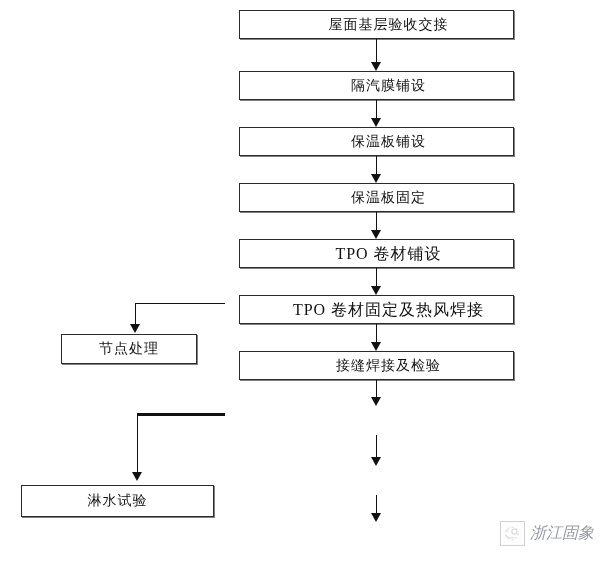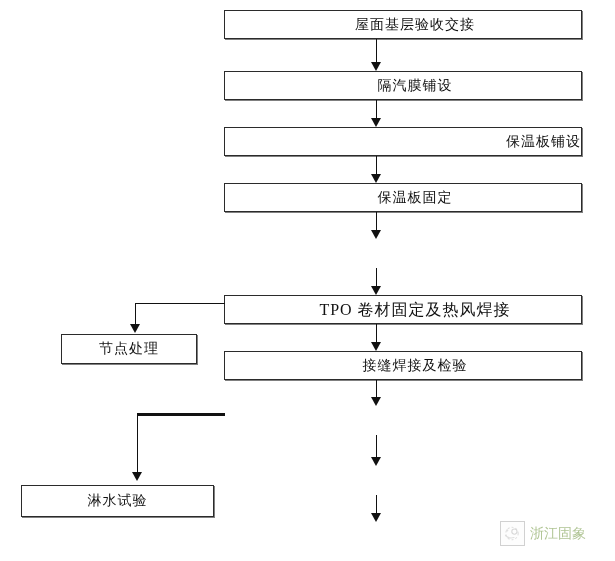--- a/index.html
+++ b/index.html
@@ -30,22 +30,22 @@
     letter-spacing: 1px;
     white-space: nowrap;
   }
   .node .label {
     display: block;
     line-height: 1;
   }
 
   
   .main-node {
-    left: 224px;
-    width: 358px;
+    left: 239px;
+    width: 275px;
     height: 29px;
     font-size: 14px;
     padding-left: 24px;
   }
   
   .main-node.big {
     font-size: 16px;
   }
 
   
@@ -96,47 +96,51 @@
     height: 25px;
     box-sizing: border-box;
     border: 1px solid #9a9a9a;
     background: #fcfcfc;
     position: relative;
     overflow: hidden;
   }
   #watermark .wm-badge svg { display: block; }
   #watermark .wm-text {
     font-family: "Liberation Sans", "DejaVu Sans", sans-serif;
-    font-size: 14px;
-    color: #4d7c0f;
+    font-size: 16px;
+    color: #0f172a;
     letter-spacing: 0px;
     white-space: nowrap;
+    font-style: italic;
   }
 </style>
 </head>
 <body>
 
 <div id="canvas">
 
   <div class="node main-node" id="node-1" style="top:10px;">
     <span class="label">屋面基层验收交接</span>
   </div>
 
   <div class="node main-node" id="node-2" style="top:71px;">
     <span class="label">隔汽膜铺设</span>
   </div>
 
-  <div class="node main-node" id="node-3" style="top:127px;justify-content:flex-end;">
+  <div class="node main-node" id="node-3" style="top:127px;">
     <span class="label">保温板铺设</span>
   </div>
 
   <div class="node main-node" id="node-4" style="top:183px;text-align:right;">
     <span class="label">保温板固定</span>
   </div>
 
+  <div class="node main-node big" id="node-5" style="top:239px;">
+    <span class="label">TPO 卷材铺设</span>
+  </div>
 
   <div class="node main-node big" id="node-6" style="top:295px;">
     <span class="label">TPO 卷材固定及热风焊接</span>
   </div>
 
   <div class="node main-node" id="node-7" style="top:351px;">
     <span class="label">接缝焊接及检验</span>
   </div>
 
 

